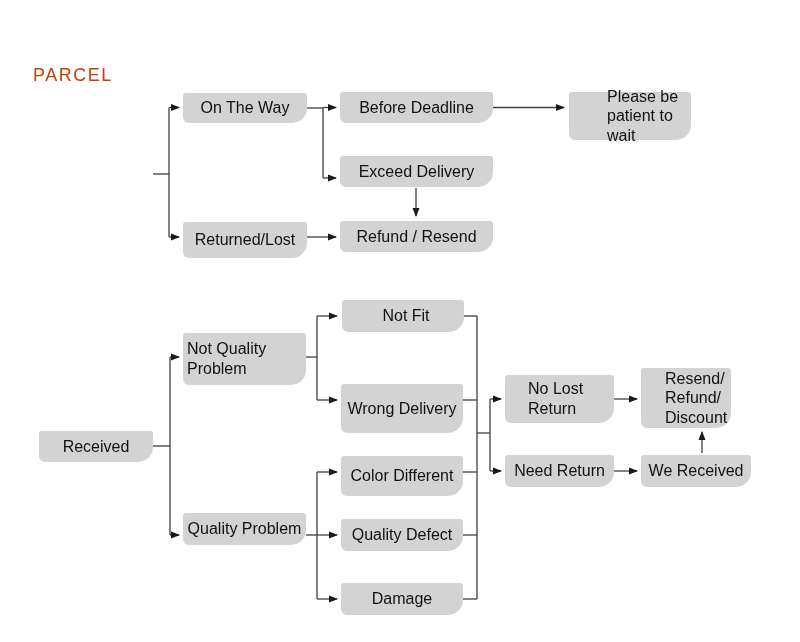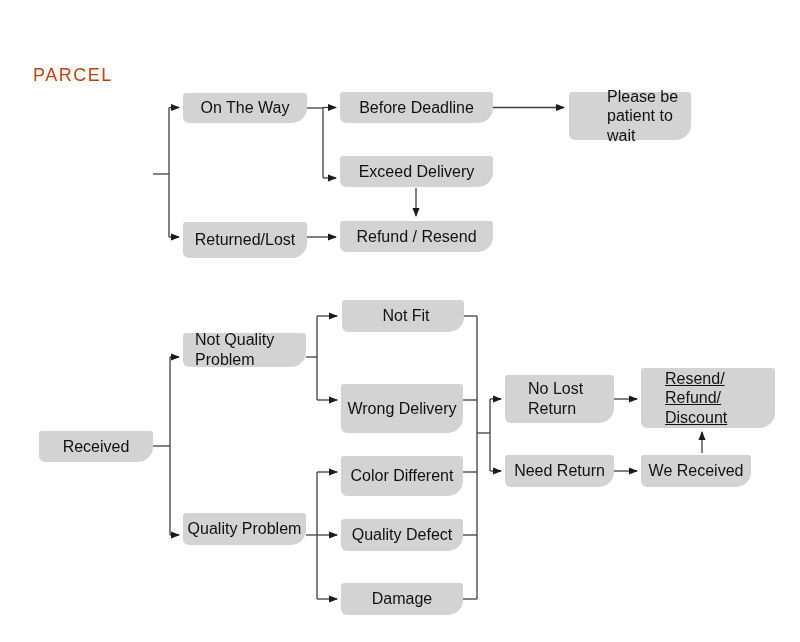--- a/index.html
+++ b/index.html
@@ -54,30 +54,30 @@
   }
   
   .n-not-received          {left:40px;  top:158px; width:113px; height:32px;}
   .n-on-the-way            {left:183px; top:93px;  width:124px; height:30px;}
   .n-returned-lost         {left:183px; top:222px; width:124px; height:36px;}
   .n-before-deadline       {left:340px; top:92px;  width:153px; height:31px;}
   .n-exceed-deadline       {left:340px; top:156px; width:153px; height:31px;}
   .n-refund-resend         {left:340px; top:221px; width:153px; height:31px;}
   .n-please-patient        {left:569px; top:92px;  width:122px; height:48px; padding-left:38px;}
   .n-received              {left:39px;  top:431px; width:114px; height:31px;}
-  .n-not-quality-problem   {left:183px; top:333px; width:123px; height:34px; padding-left:12px;}
+  .n-not-quality-problem   {left:183px; top:333px; width:123px; height:52px; padding-left:4px;}
   .n-quality-problem       {left:183px; top:513px; width:123px; height:32px;}
   .n-not-fit               {left:342px; top:300px; width:122px; height:32px;padding-left:6px;}
   .n-wrong-delivery        {left:341px; top:384px; width:122px; height:49px;}
   .n-color-different       {left:341px; top:456px; width:122px; height:40px;}
   .n-quality-defect        {left:341px; top:519px; width:122px; height:32px;}
   .n-damage                {left:341px; top:583px; width:122px; height:32px;}
   .n-no-need-return        {left:505px; top:375px; width:109px; height:48px; padding-left:23px;}
   .n-need-return           {left:505px; top:455px; width:109px; height:32px;}
-  .n-resend-refund-discount{left:641px; top:368px; width:134px; height:60px; padding-left:24px;text-decoration:underline;}
+  .n-resend-refund-discount{left:641px; top:368px; width:90px; height:60px; padding-left:24px;}
   .n-we-received           {left:641px; top:455px; width:110px; height:32px;}
 
   .edge{stroke:var(--connector);stroke-width:1.3;fill:none;}
 </style>
 </head>
 <body>
 
 <div id="canvas">
 
   <div class="title">PARCEL</div>

